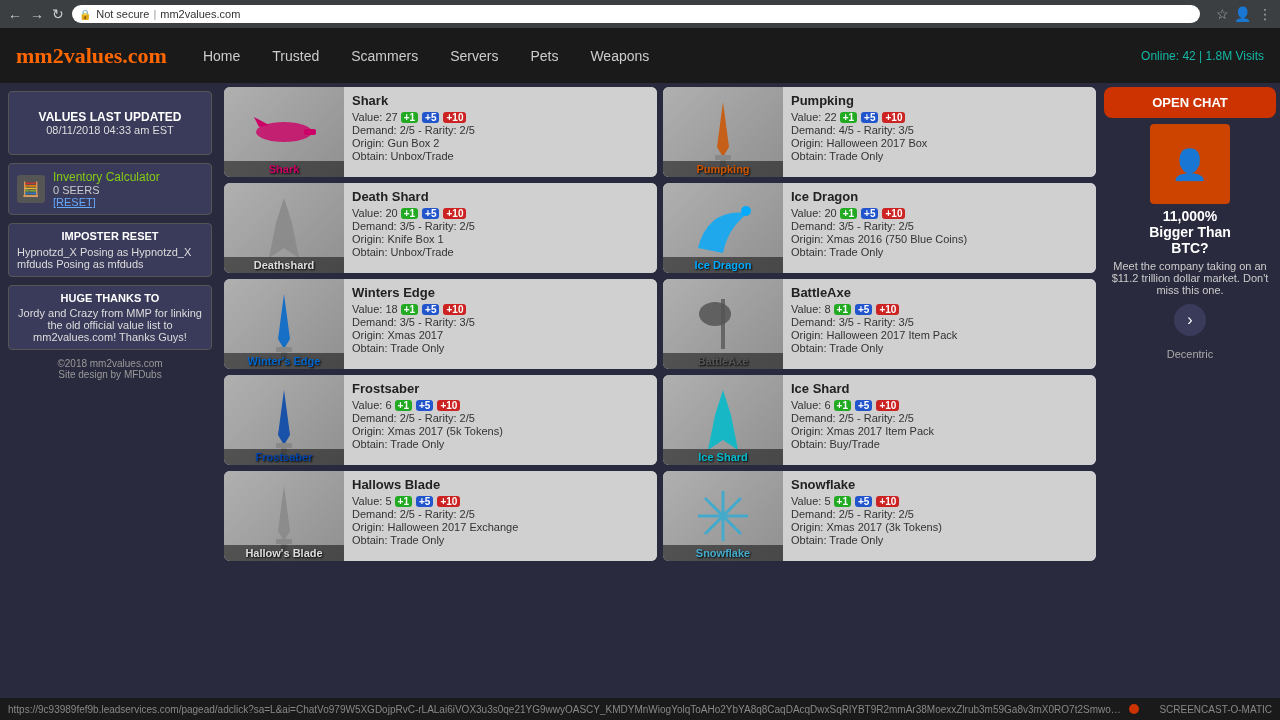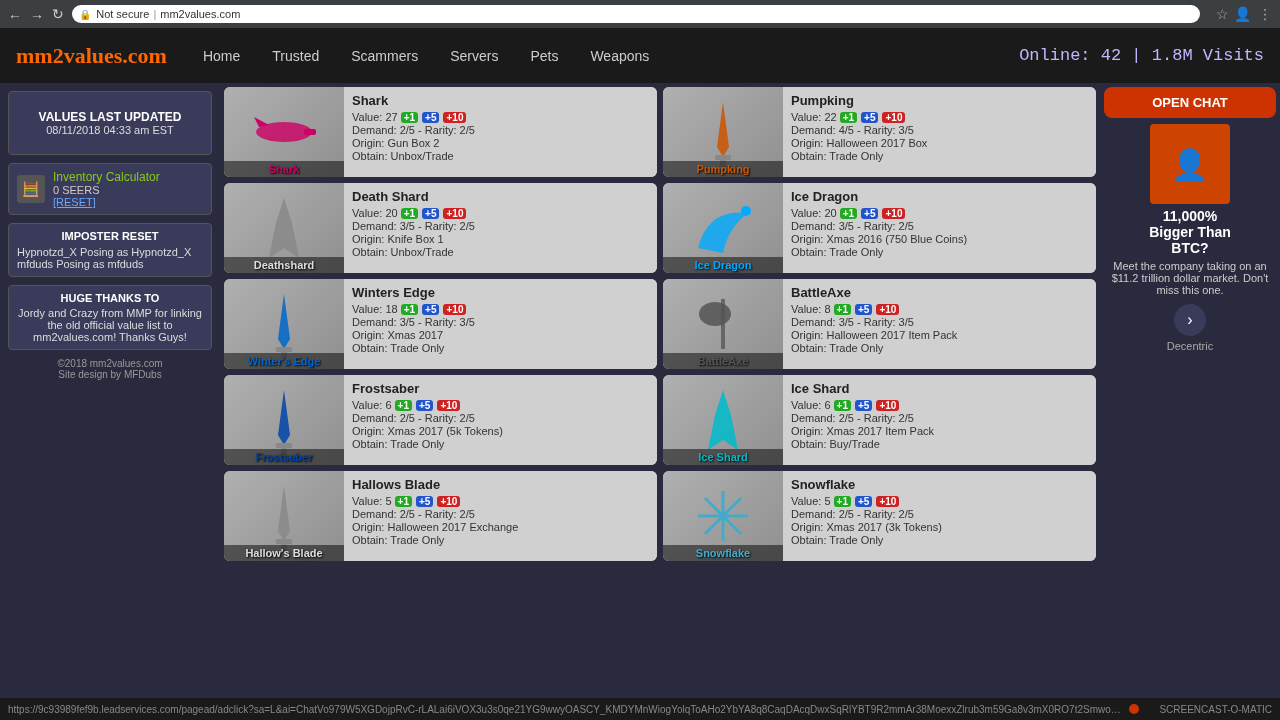--- a/index.html
+++ b/index.html
@@ -56,23 +56,22 @@
     }
     .nav-link {
       color: #ccc;
       text-decoration: none;
       font-size: 14px;
       padding: 4px 6px;
       cursor: pointer;
     }
     .nav-online {
       margin-left: auto;
-      color: #c4b5fd;
-      font-size: 17px;
-      font-family: Liberation Mono, monospace;
+      color: #14b8a6;
+      font-size: 12px;
     }
 
     
     .main-container {
       display: flex;
       height: calc(720px - 28px - 55px - 22px);
       background: #2a2a3e;
     }
 
     
@@ -273,21 +272,21 @@
       border-radius: 50%;
       width: 32px;
       height: 32px;
       display: flex;
       align-items: center;
       justify-content: center;
       cursor: pointer;
       font-size: 16px;
       color: #fff;
     }
-    .ad-brand { font-size: 11px; color: #aaa; margin-top: 4px; }
+    .ad-brand { font-size: 11px; color: #aaa; margin-top: 12px; }
 
     
     .status-bar {
       background: #1a1a1a;
       height: 22px;
       display: flex;
       align-items: center;
       padding: 0 8px;
       font-size: 10px;
       color: #888;

